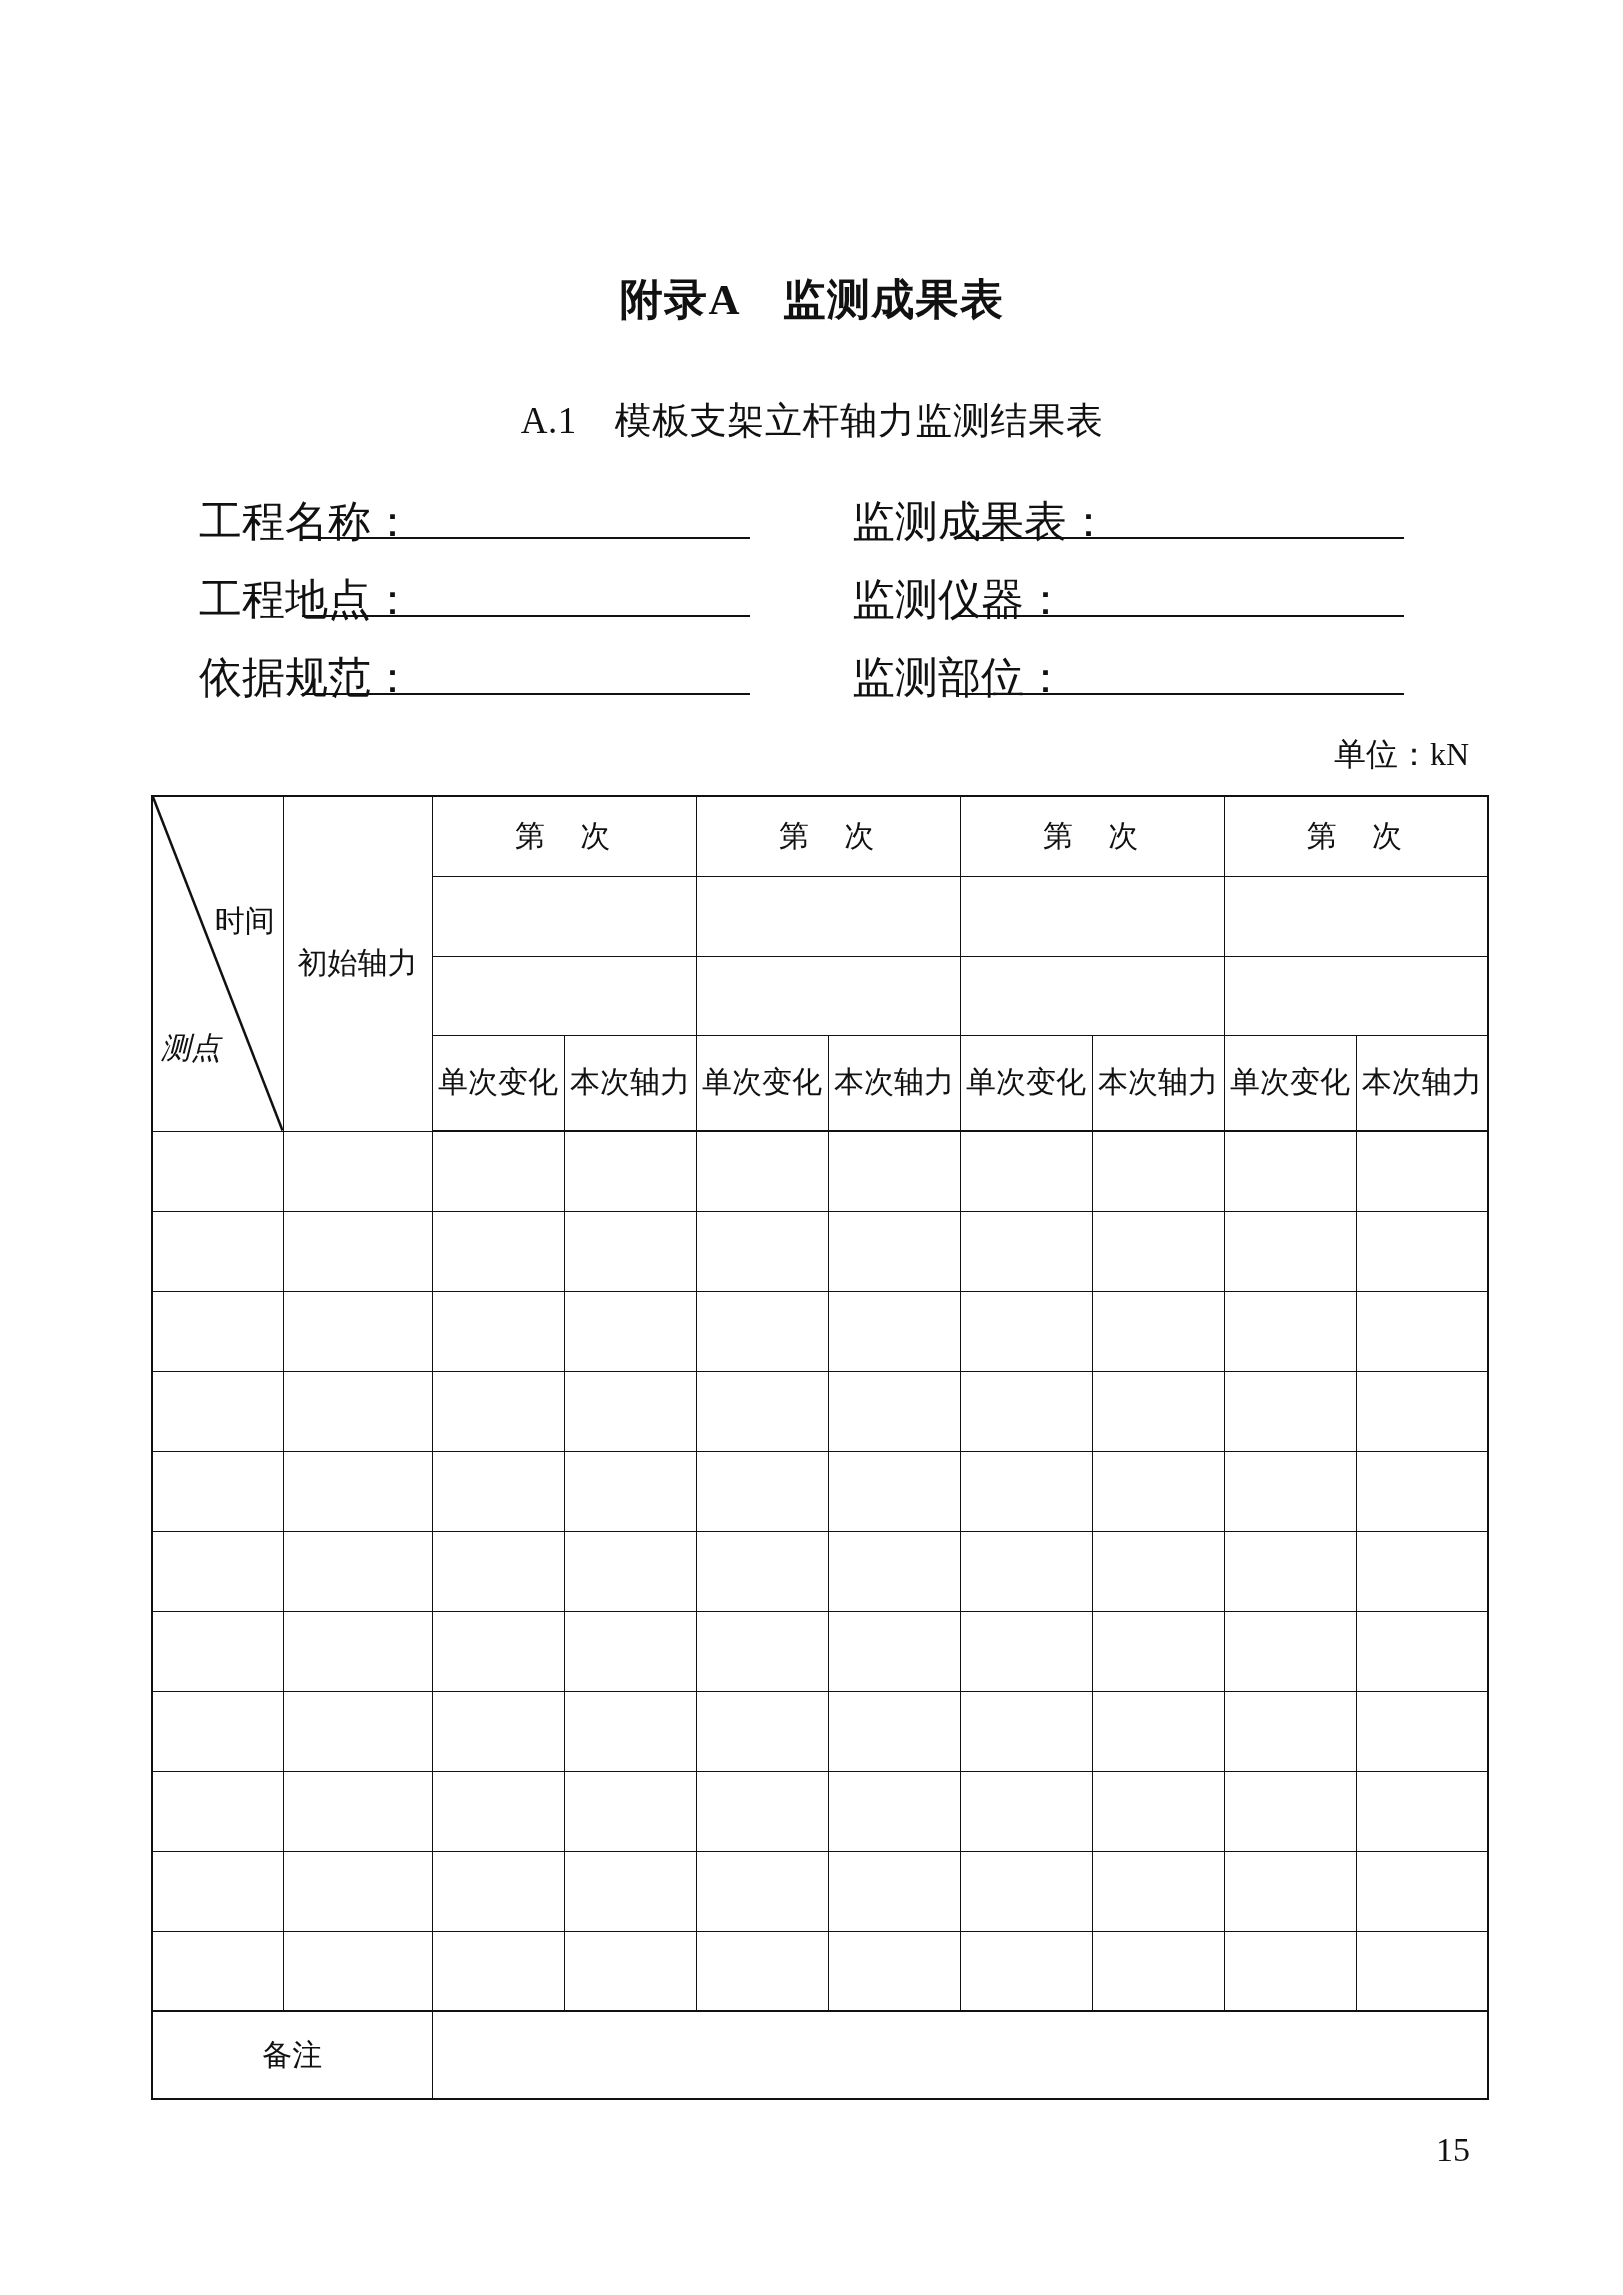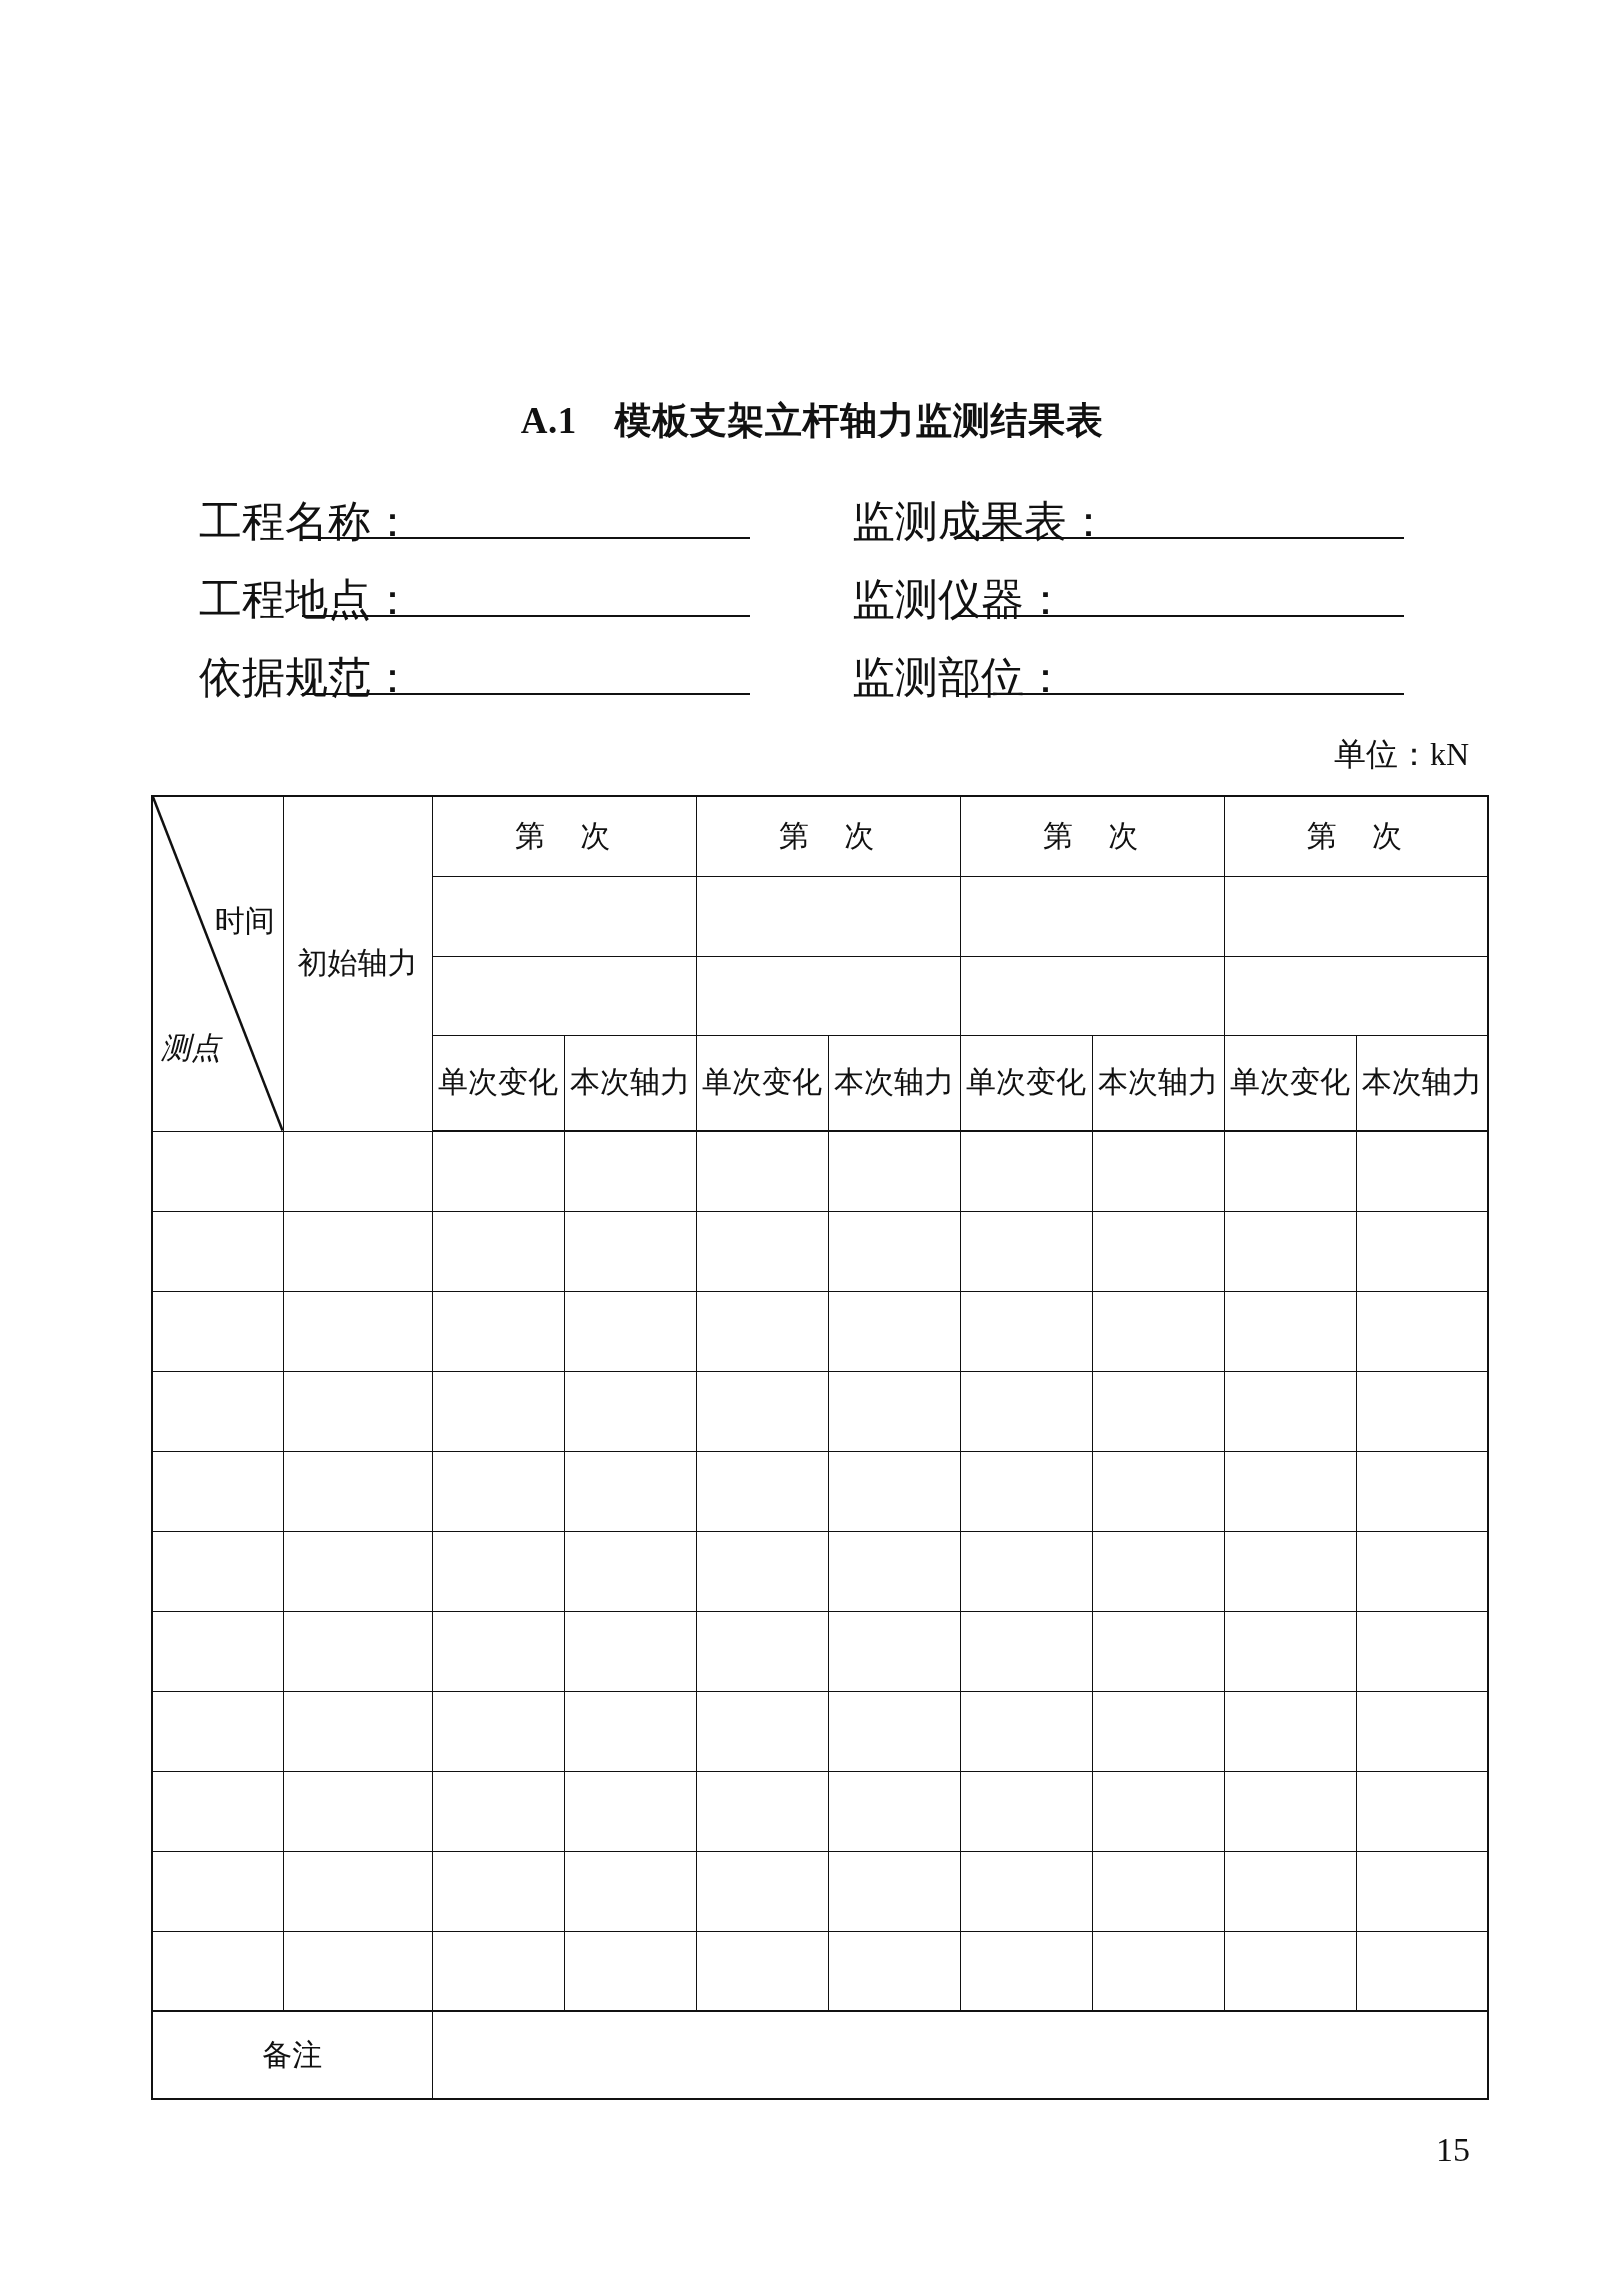--- a/index.html
+++ b/index.html
@@ -12,21 +12,21 @@
     color:#111111;
     overflow:hidden;
   }
   .title {
     position:absolute; left:0; top:271px; width:100%;
     text-align:center; font-size:43px; font-weight:bold;
     letter-spacing:1.3px;
   }
   .subtitle {
     position:absolute; left:0; top:396px; width:100%;
-    text-align:center; font-size:37px; font-weight:bold;
+    text-align:center; font-size:37px; font-weight:normal;
     letter-spacing:0.6px;
   }
   .form-label {
     position:absolute; font-size:43px; line-height:34px; white-space:nowrap;margin-left:41px;
   }
   .uline {
     position:absolute; width:448px; height:0;
     border-bottom:2.6px solid #111111;
   }
   .unit-note {
@@ -62,20 +62,21 @@
   .page-number {
     position:absolute; left:1436px; top:2133px;
     font-size:34px; line-height:34px;
   }
 </style>
 </head>
 <body>
 
 <div class="page">
 
+  <div class="title">附录A　监测成果表</div>
   <div class="subtitle">A.1　模板支架立杆轴力监测结果表</div>
 
   <div class="form-label" style="left:158px; top:505px">工程名称：</div>
   <div class="uline" style="left:302px; top:537px"></div>
   <div class="form-label" style="left:158px; top:583px">工程地点：</div>
   <div class="uline" style="left:302px; top:615px"></div>
   <div class="form-label" style="left:158px; top:661px">依据规范：</div>
   <div class="uline" style="left:302px; top:693px"></div>
 
   <div class="form-label" style="left:811px; top:505px">监测成果表：</div>

